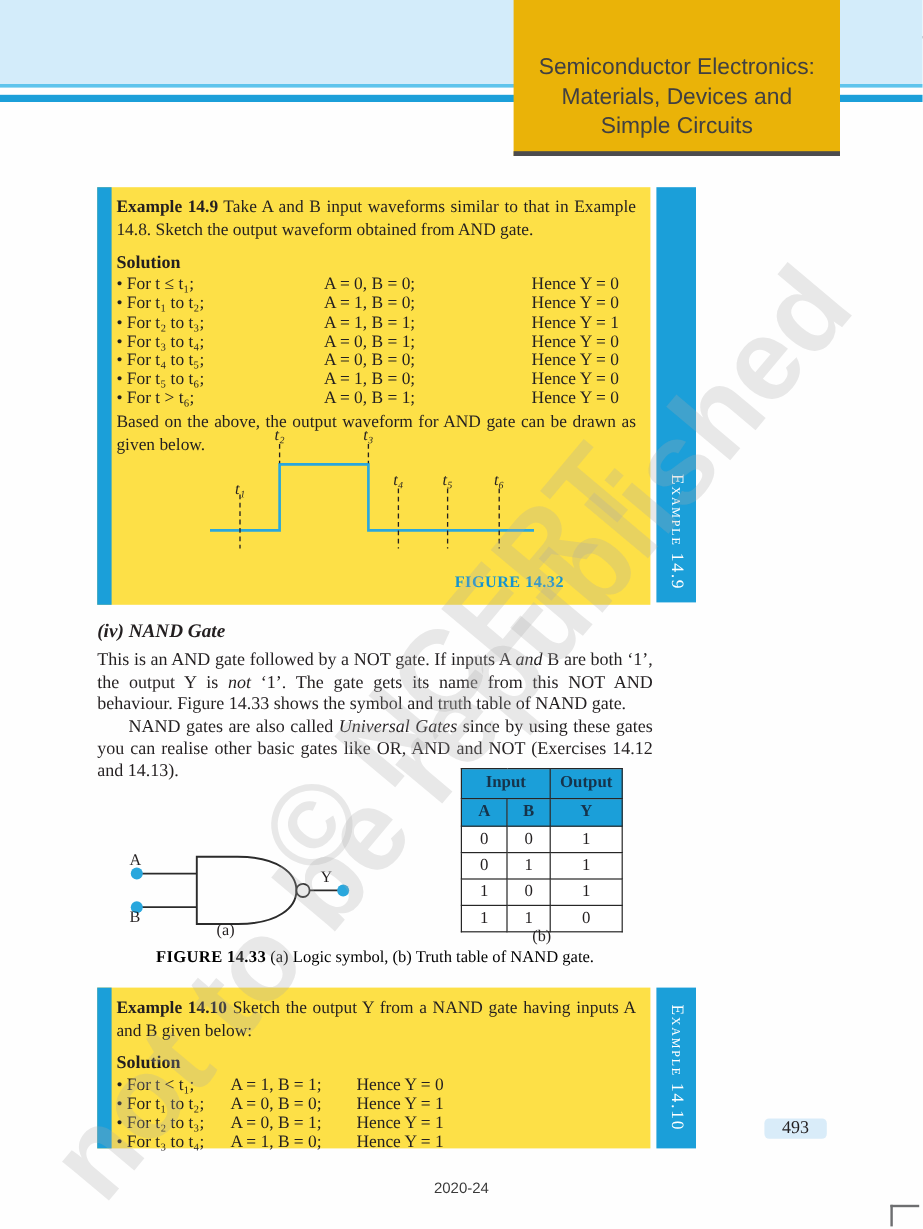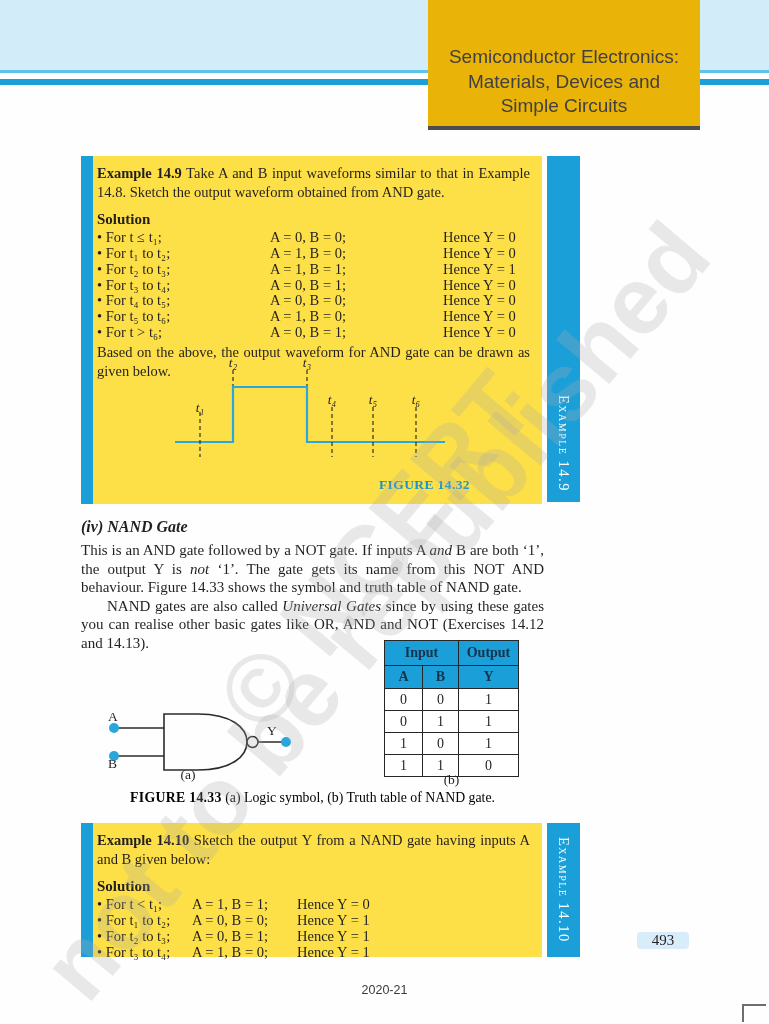--- a/index.html
+++ b/index.html
@@ -230,15 +230,15 @@
         <span>A = 1, B = 0;</span>
         <span>Hence Y = 1</span>
     </div>
   </div>
 
   <div class="side-bar sb10">
     <span>Example 14.10</span>
   </div>
 
   <div class="page-badge">493</div>
-  <div class="year">2020-21</div>
+  <div class="year">2020-24</div>
 
 </div>
 
 </body></html>

